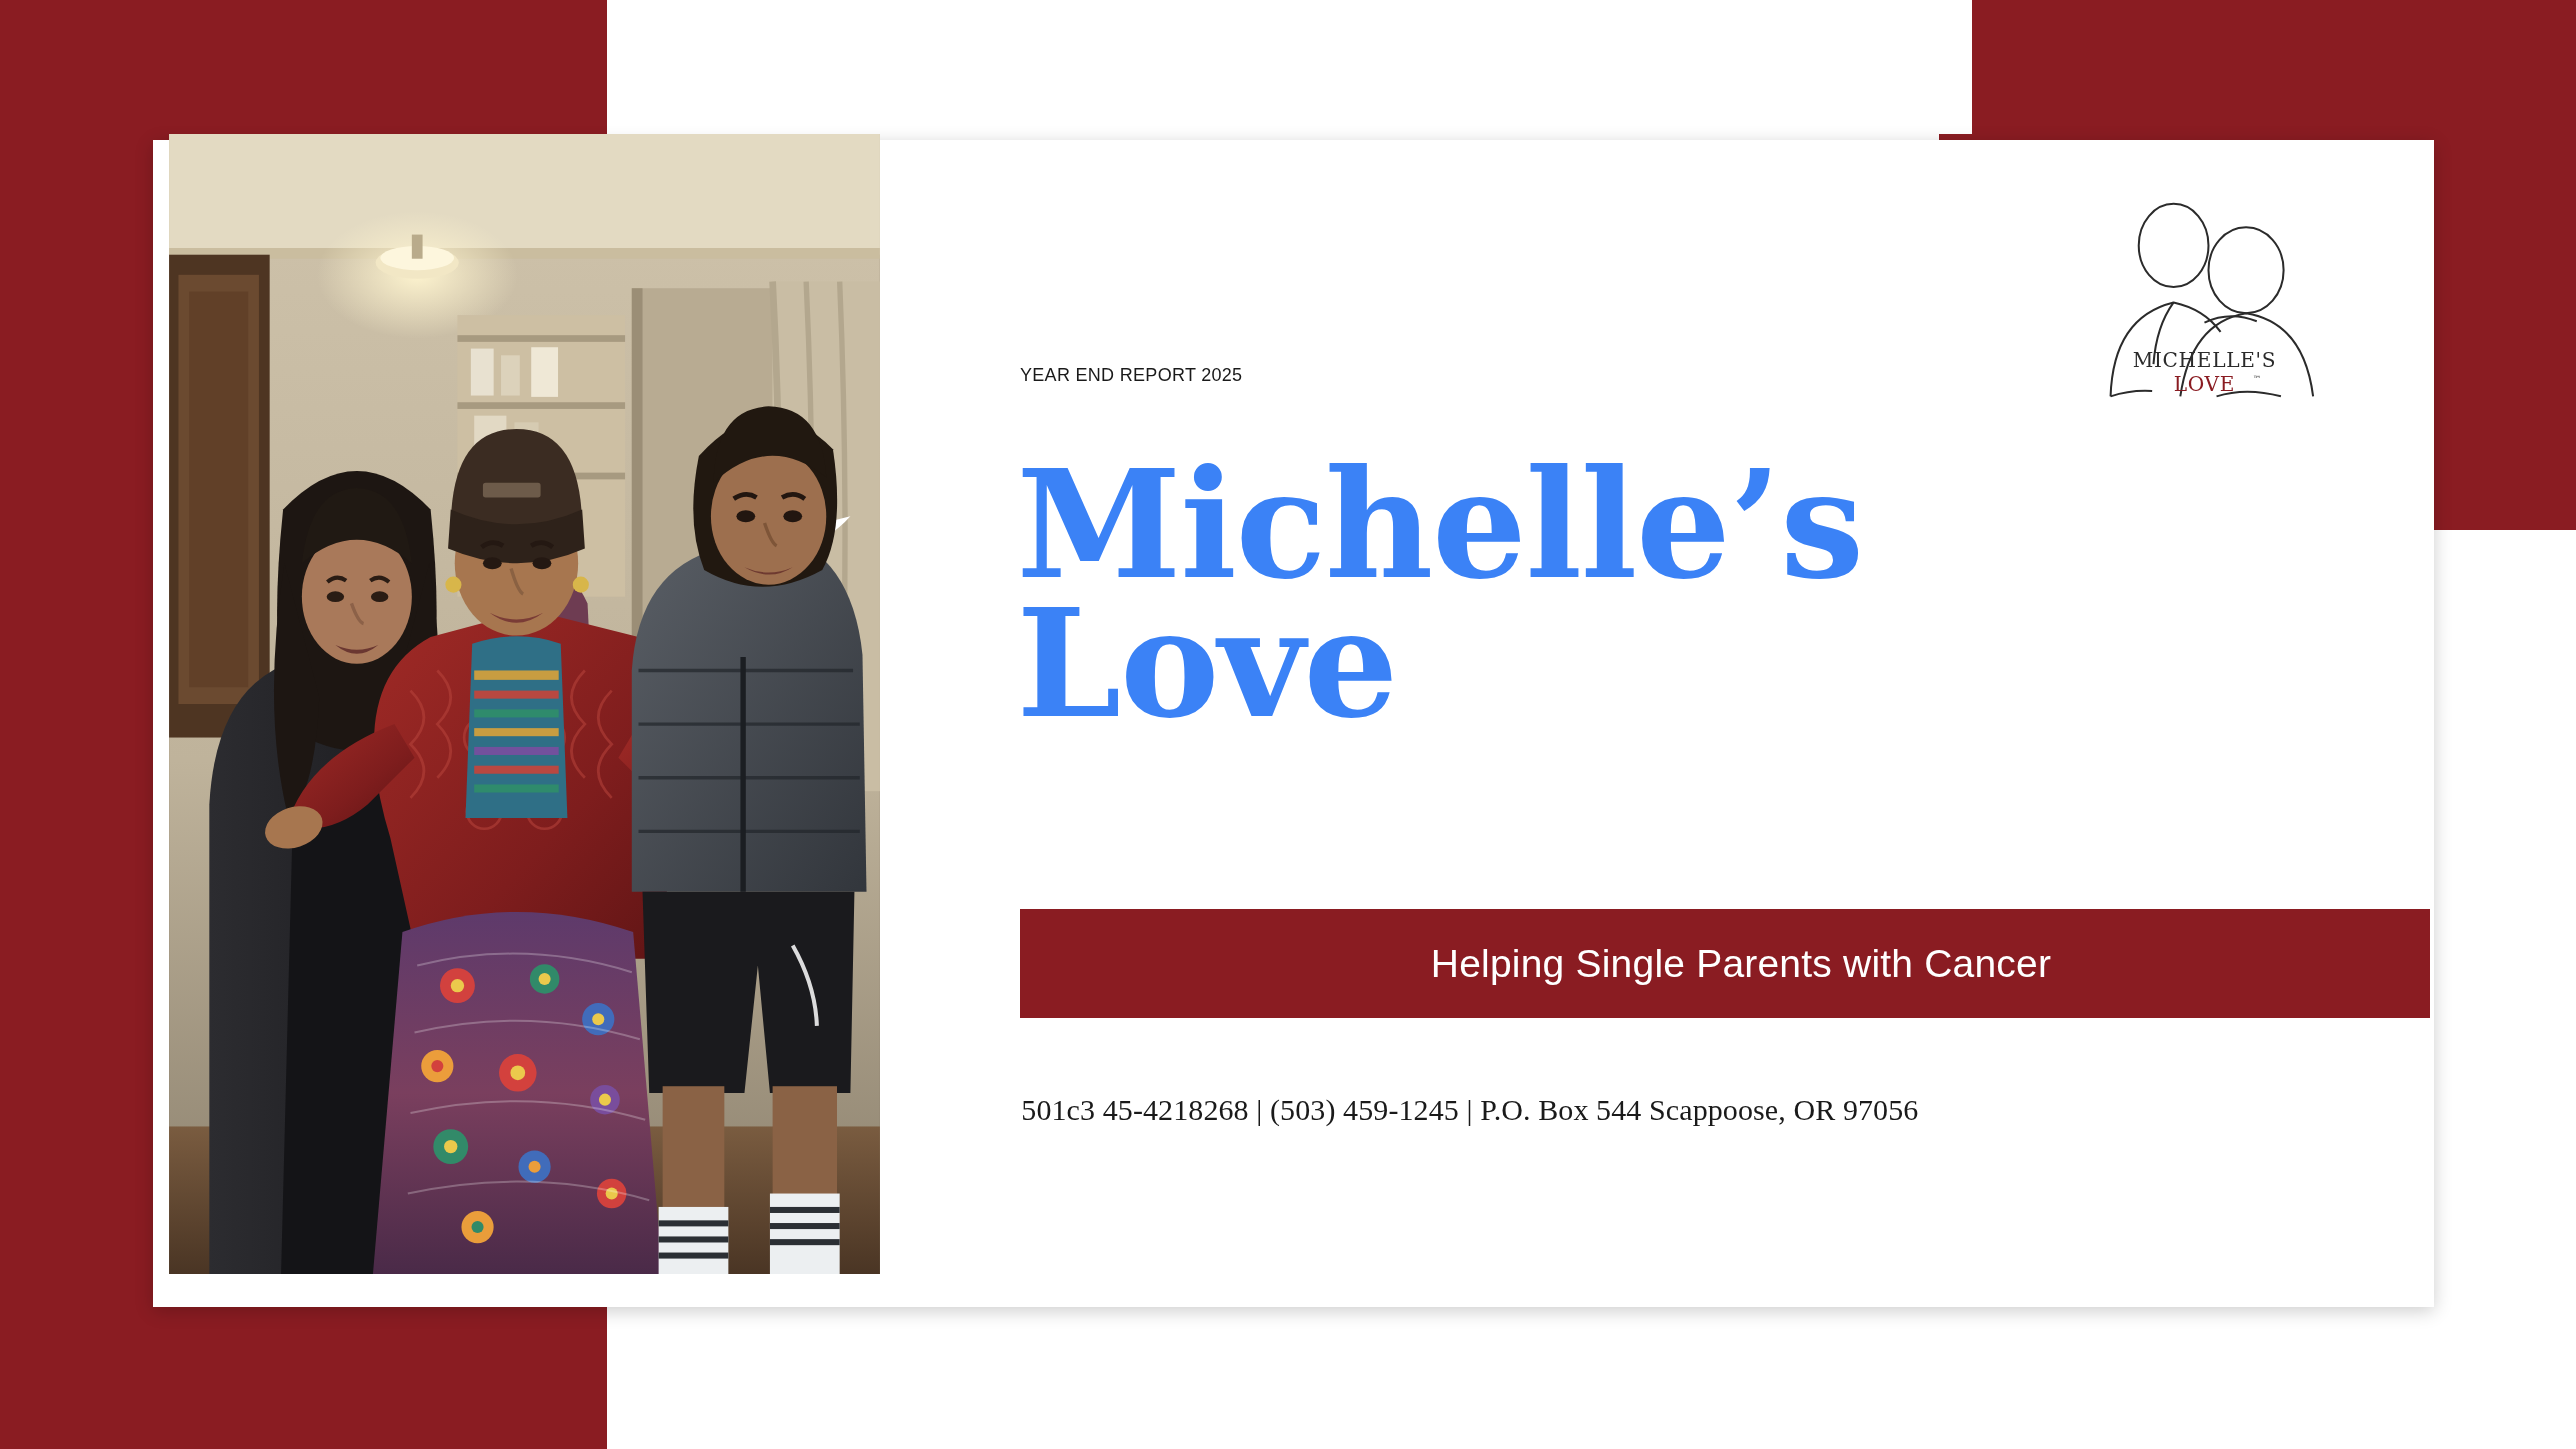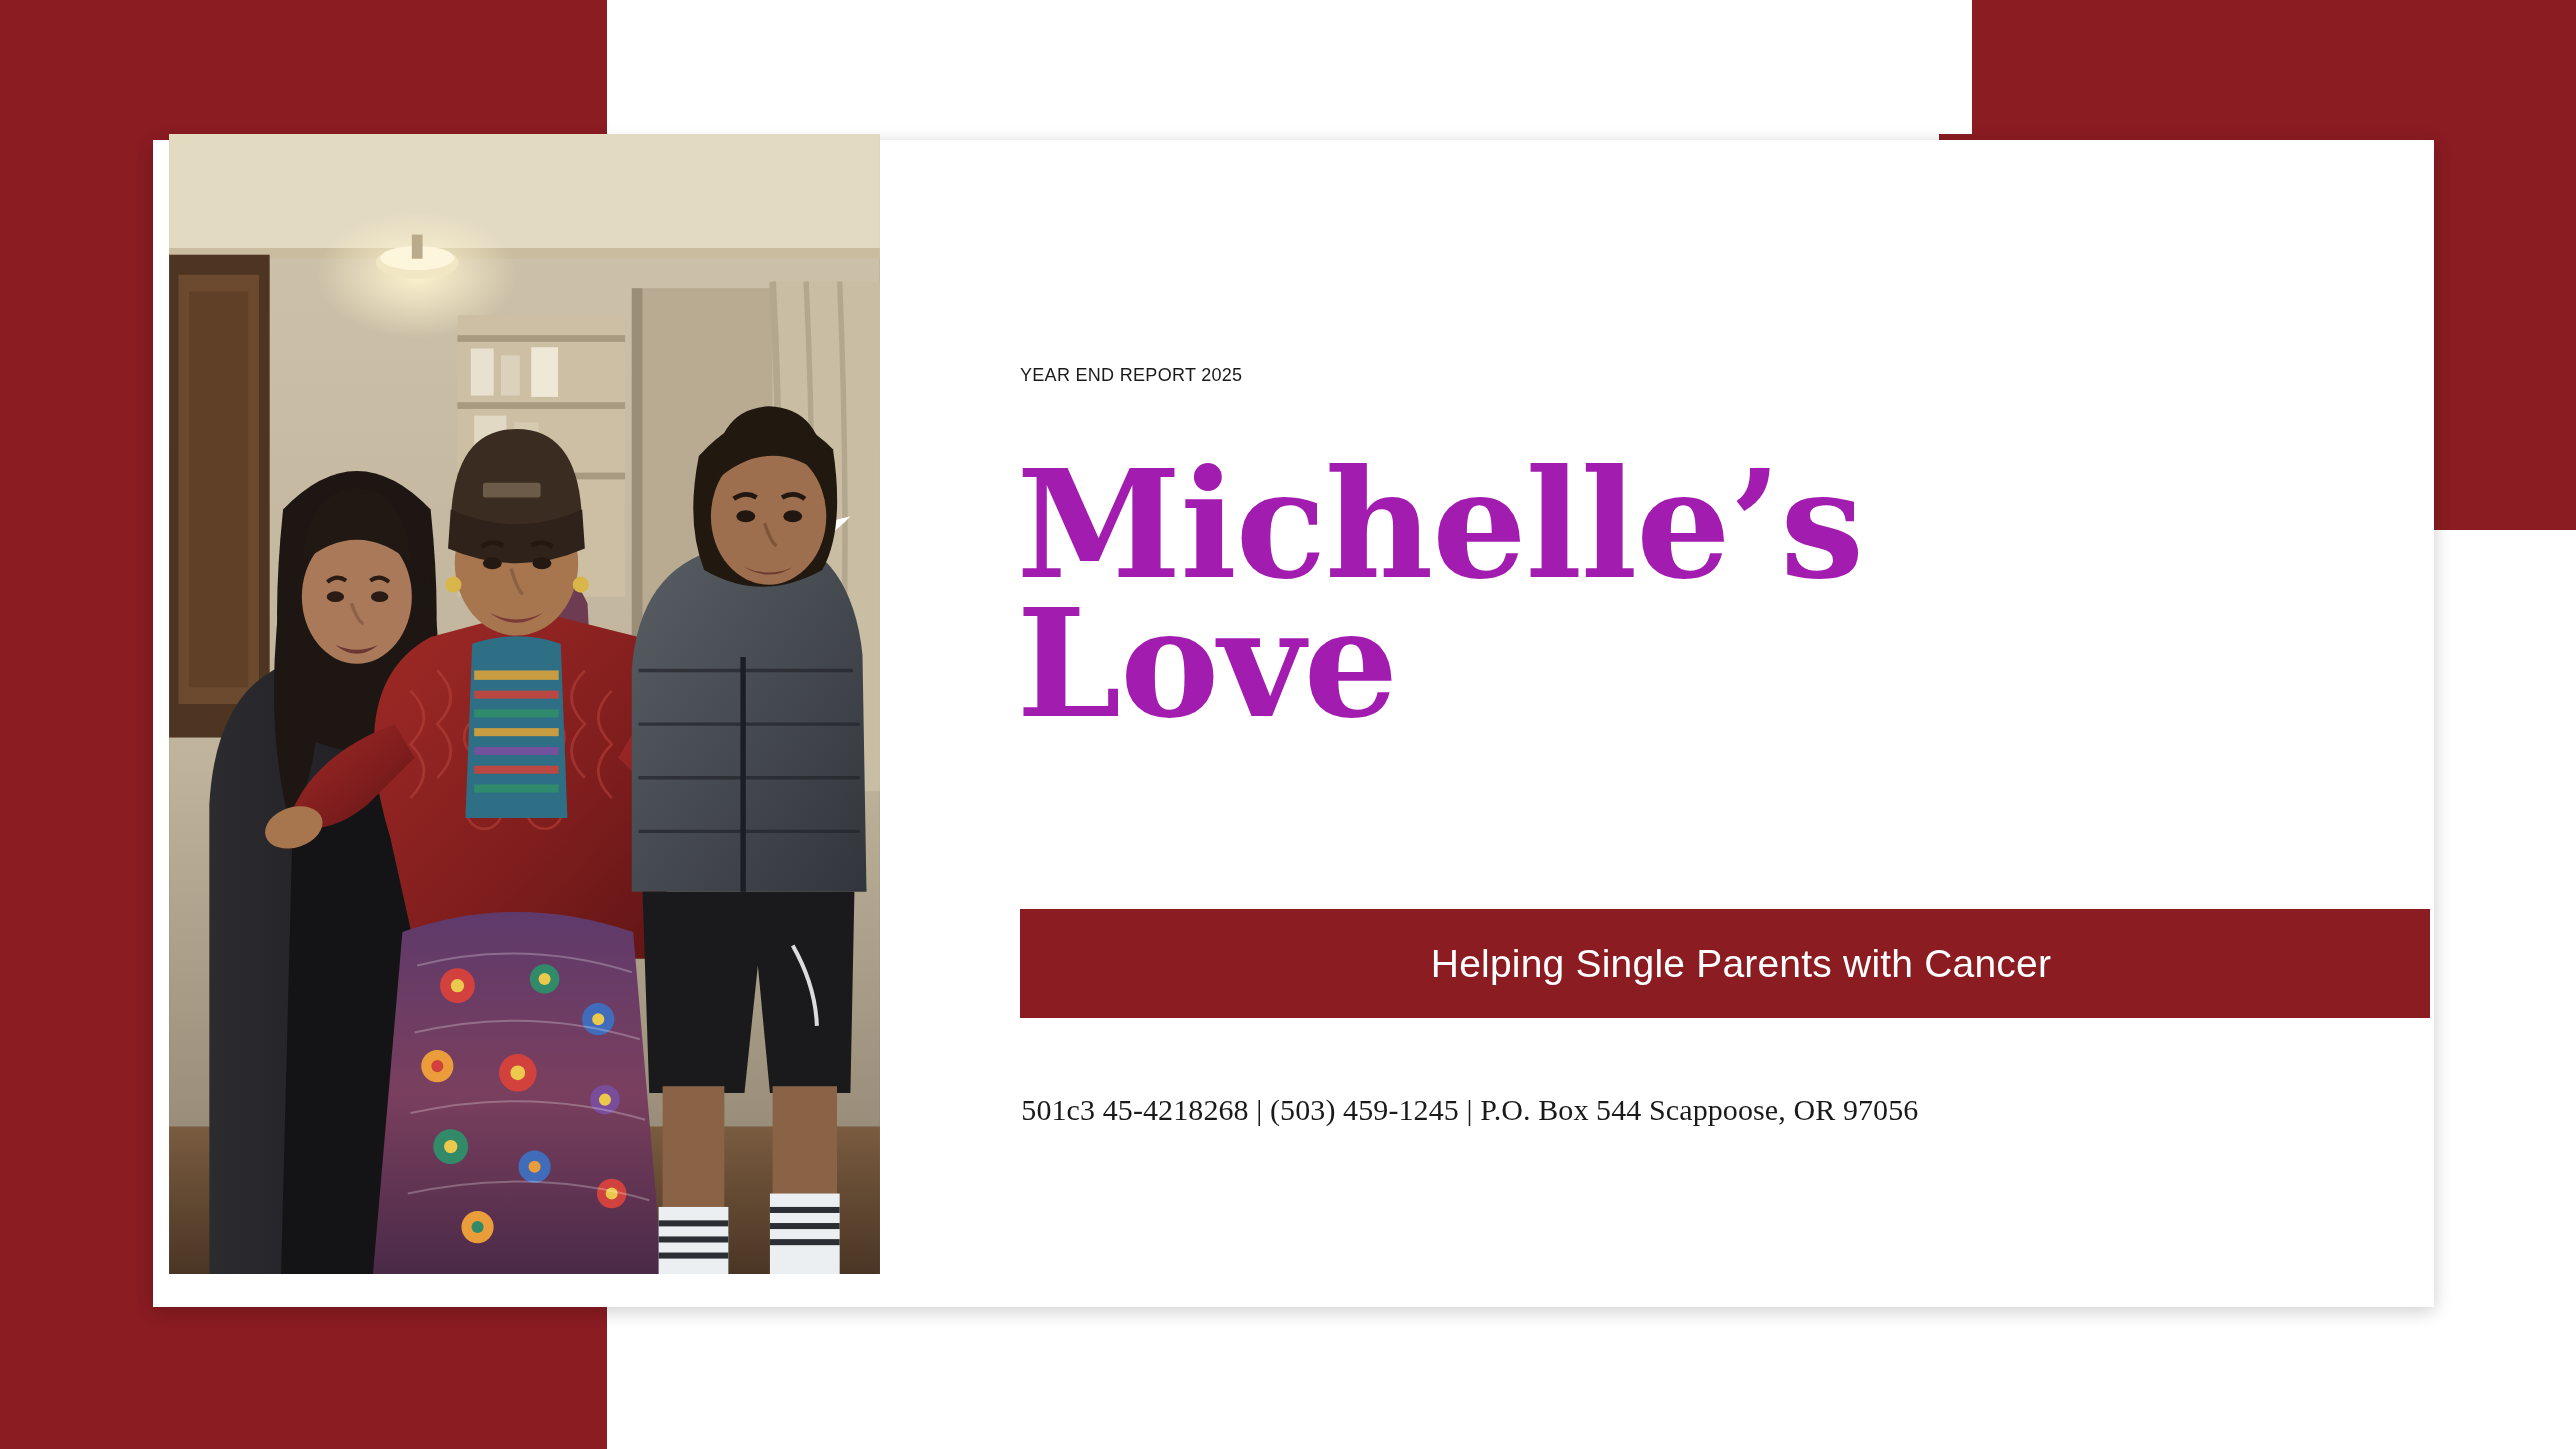--- a/index.html
+++ b/index.html
@@ -93,21 +93,21 @@
 
   .bigtitle {
     position: absolute;
     left: -3.4px;
     top: 322px;
     width: 1073px;
     font-family: "DejaVu Serif", serif;
     font-weight: bold;
     font-size: 149px;
     line-height: 0.93;
-    color: #a21caf;
+    color: #3b82f6;
     letter-spacing: -1.3px;
   }
 
   .tagline-bar {
     position: absolute;
     left: 0px;
     top: 775px;
     width: 1410px;
     height: 109px;
     background: #8A1C22;
@@ -384,15 +384,37 @@
       <div>Love</div>
     </div>
 
     <div class="tagline-bar">
       <span class="tagline-text">Helping Single Parents with Cancer</span>
     </div>
 
     <div class="contact">501c3 45-4218268 | (503) 459-1245 | P.O. Box 544 Scappoose, OR 97056</div>
   </div>
 
+  <div class="logo">
+    <svg width="275" height="235" viewBox="0 0 410 350" xmlns="http://www.w3.org/2000/svg" aria-hidden="true">
+      <g fill="none" stroke="#2b2b2b" stroke-width="3">
+
+        <ellipse cx="150" cy="75" rx="52" ry="62"></ellipse>
+
+        <path d="M56 300 q4 -118 94 -140 q46 10 70 44"></path>
+        <path d="M56 300 q30 -10 62 -8"></path>
+        <path d="M150 160 q-26 36 -30 92"></path>
+
+        <ellipse cx="258" cy="112" rx="56" ry="64"></ellipse>
+
+        <path d="M160 300 q16 -110 98 -124 q86 14 100 124"></path>
+        <path d="M214 300 q44 -14 96 0"></path>
+
+        <path d="M196 190 q38 -18 78 -2"></path>
+      </g>
+      <text x="196" y="256" font-family="DejaVu Serif, serif" font-size="30" fill="#2b2b2b" text-anchor="middle" letter-spacing="1">MICHELLE'S</text>
+      <text x="196" y="292" font-family="DejaVu Serif, serif" font-size="30" fill="#8A1C22" text-anchor="middle" letter-spacing="1">LOVE</text>
+      <text x="268" y="278" font-family="DejaVu Sans, sans-serif" font-size="13" fill="#2b2b2b">™</text>
+    </svg>
+  </div>
 
 </div>
 
 
 </body></html>

